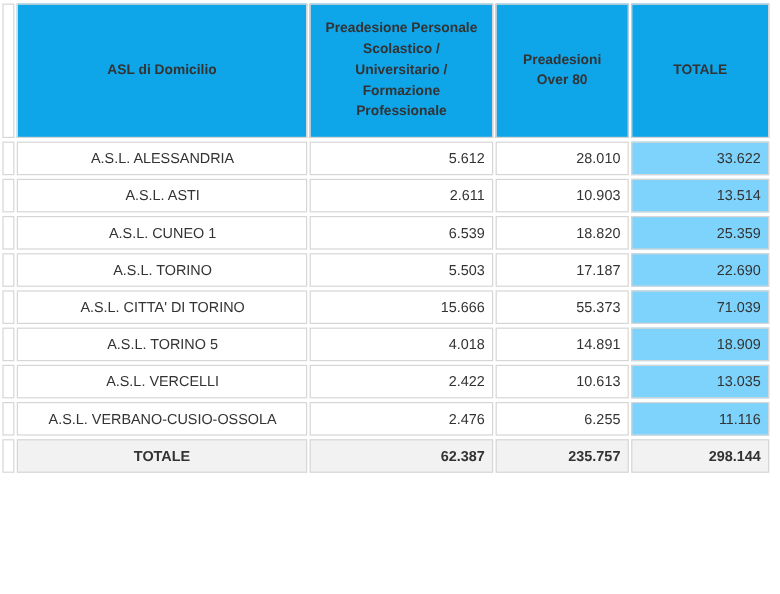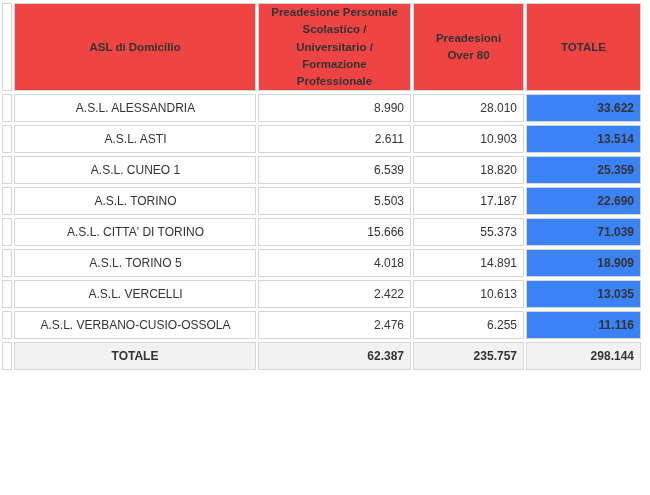--- a/index.html
+++ b/index.html
@@ -15,46 +15,46 @@
     border-spacing: 2px 3px;
     table-layout: fixed;
     width: 643px;
     margin: 0;
   }
   th, td {
     border: 1px solid #d6d6d6;
     overflow: hidden;
   }
   thead th {
-    background: #ef4444;
+    background: #0ea5e9;
     height: 80px;
     vertical-align: middle;
     text-align: center;
     font-size: 11.5px;
     font-weight: bold;
     color: #333333;
-    padding: 0 6px;
+    padding: 12px 6px;
     white-space: pre-line;
     line-height: 1.5;
   }
   thead th.spacer, td.spacer {
     background: #ffffff;
     padding: 0;
   }
   tbody td {
     background: #ffffff;
     height: 28px;
     font-size: 12px;
     color: #333333;
     padding: 0 6px;
     vertical-align: middle;
   }
   td.name  { text-align: center;  padding-left: 7px; }
   td.num   { text-align: right; }
-  td.tot   { font-weight: bold; background: #3b82f6; }
+  td.tot   { font-weight: normal; background: #7dd3fc; }
   tr.footer td {
     background: #f2f2f2;
     font-weight: bold;
   }
   tr.footer td.spacer { background: #ffffff; }
   tr.footer td.label  { text-align: center; }
 </style>
 </head>
 <body>
 
@@ -76,21 +76,21 @@
 Formazione Professionale</th>
       <th>Preadesioni
 Over 80</th>
       <th>TOTALE</th>
     </tr>
   </thead>
   <tbody>
     <tr>
       <td class="spacer"></td>
       <td class="name">A.S.L. ALESSANDRIA</td>
-      <td class="num">8.990</td>
+      <td class="num">5.612</td>
       <td class="num">28.010</td>
       <td class="num tot">33.622</td>
     </tr>
     <tr>
       <td class="spacer"></td>
       <td class="name">A.S.L. ASTI</td>
       <td class="num">2.611</td>
       <td class="num">10.903</td>
       <td class="num tot">13.514</td>
     </tr>

